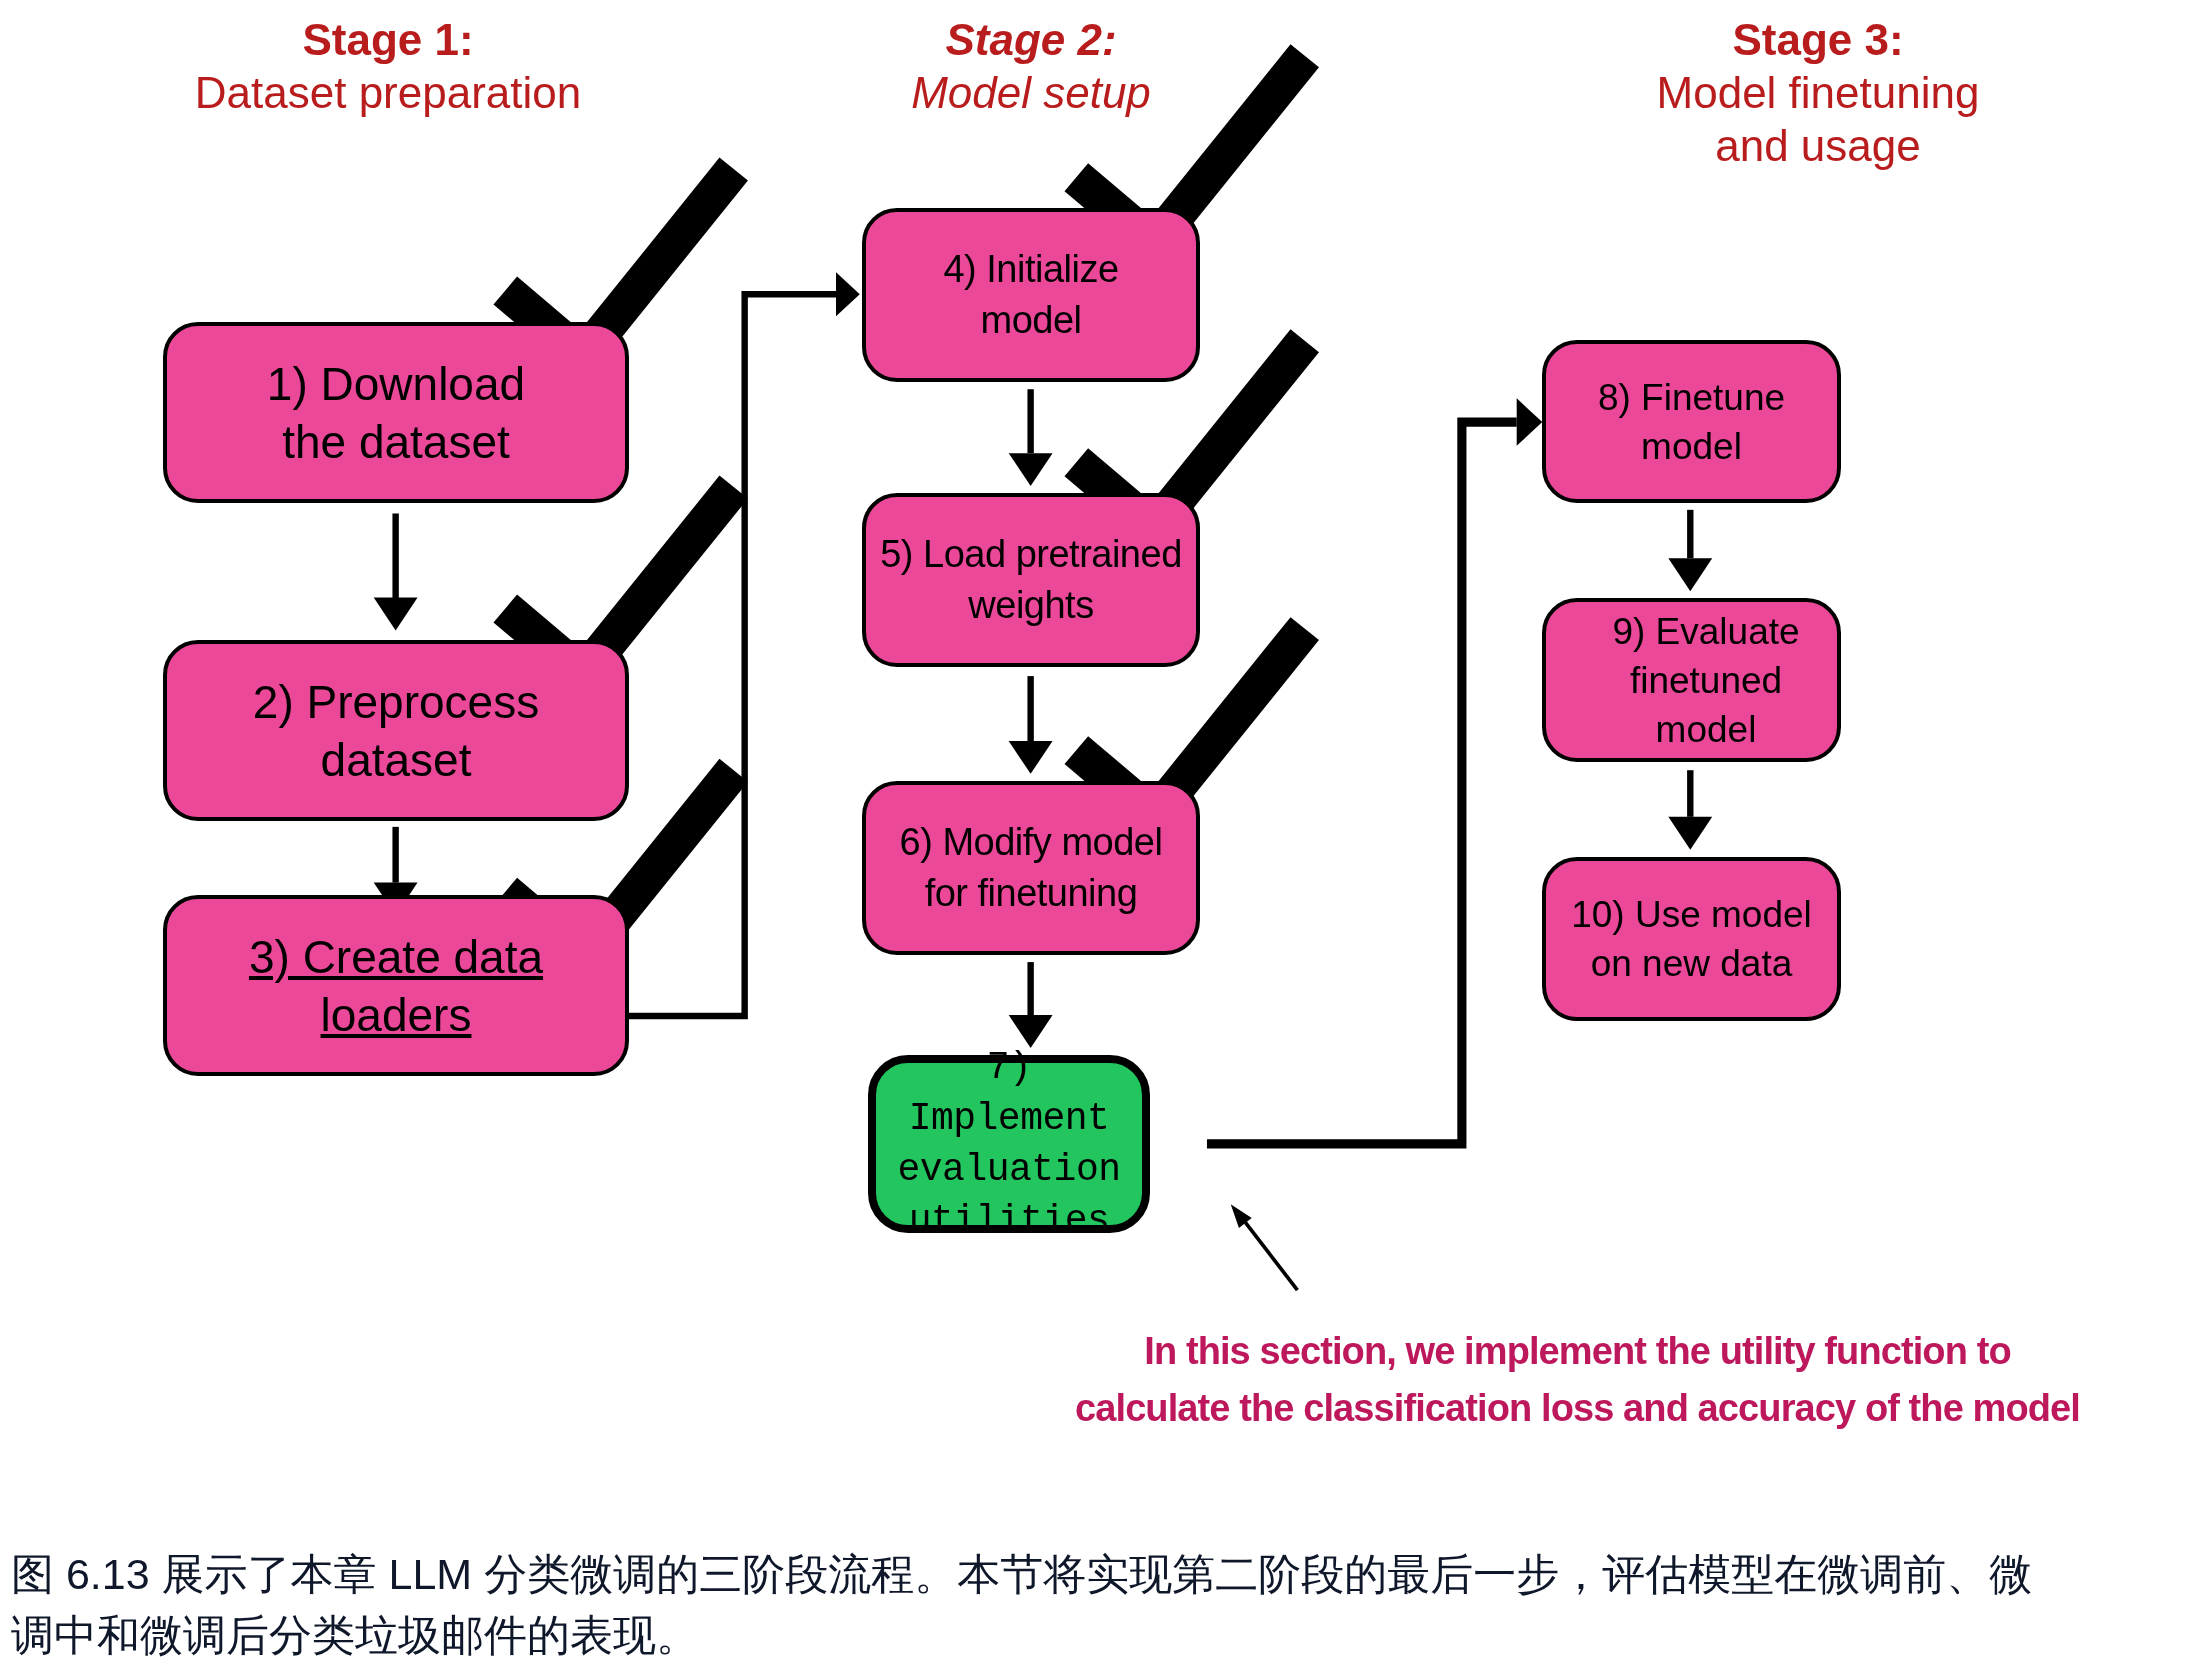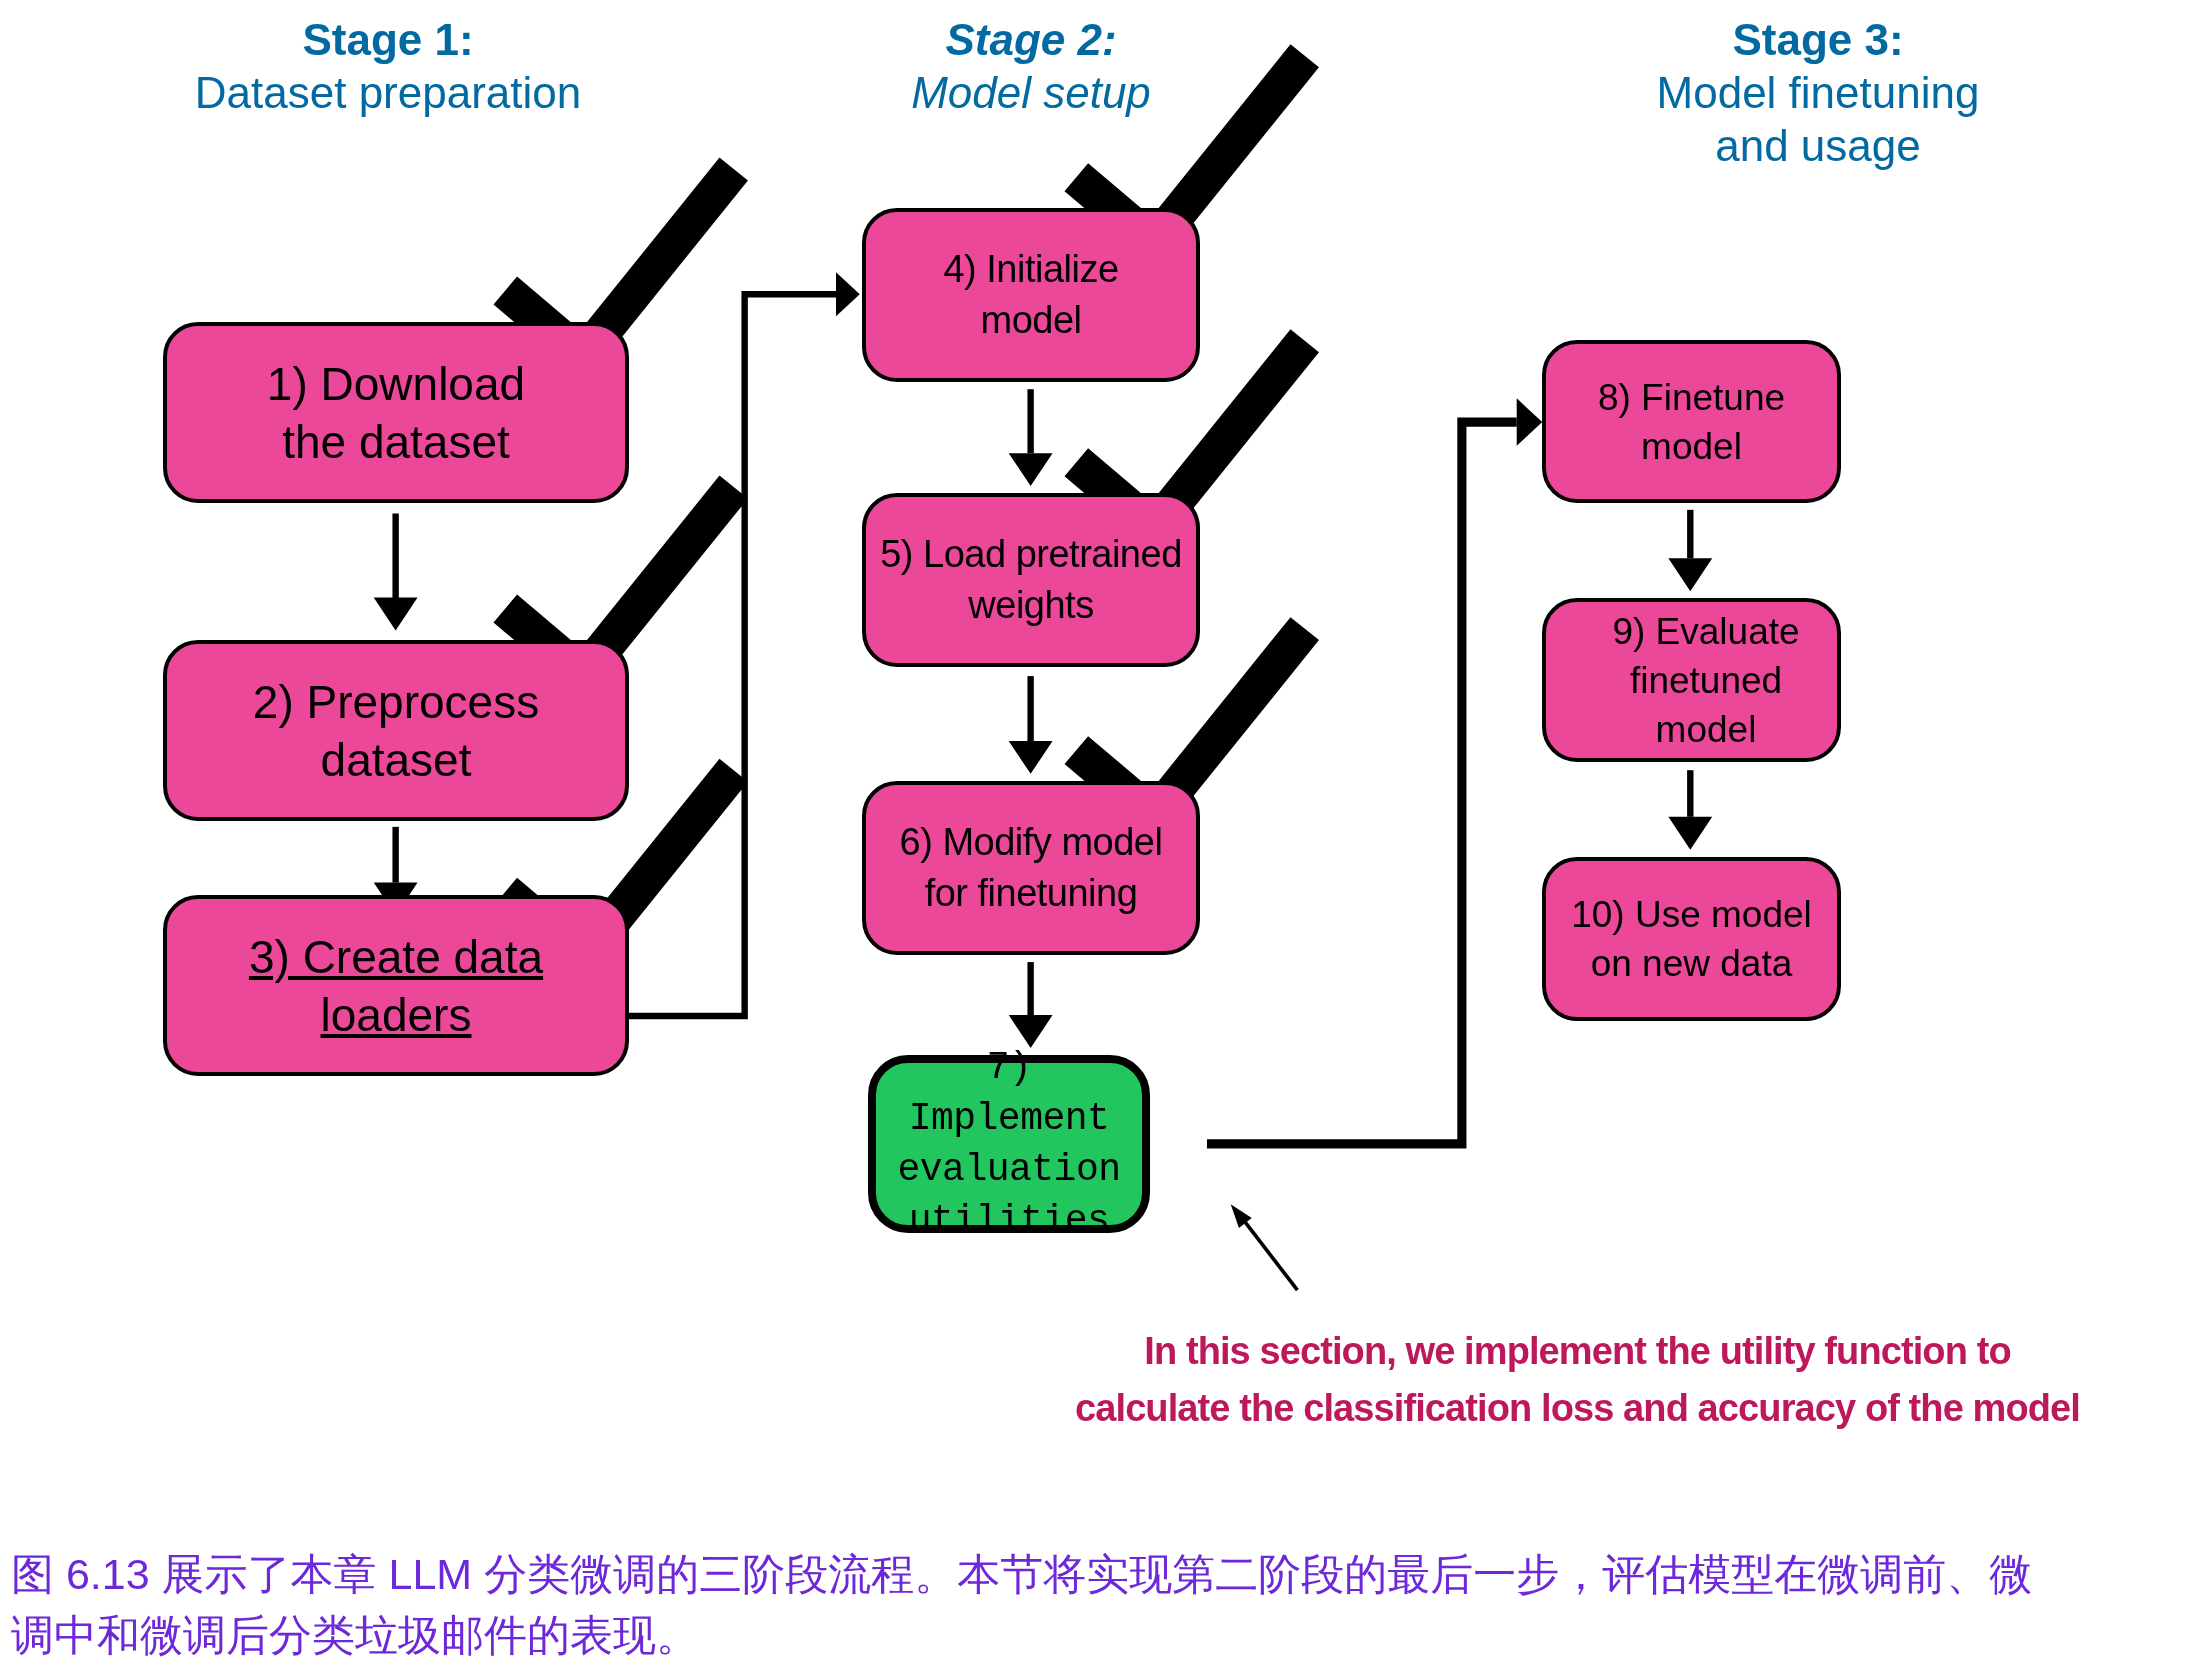--- a/index.html
+++ b/index.html
@@ -5,21 +5,21 @@
   html,body{margin:0;padding:0;background:#ffffff;}
   .canvas{
     position:relative;
     width:2191px;height:1672px;
     background:#ffffff;
     font-family:"Liberation Sans", sans-serif;
     color:#000;
     overflow:hidden;
   }
   .svg-layer{position:absolute;left:0;top:0;width:2191px;height:1672px;}
-  .stage-header{position:absolute;text-align:center;font-size:44px;line-height:53px;color:#0369a1;}
+  .stage-header{position:absolute;text-align:center;font-size:44px;line-height:53px;color:#b91c1c;}
   .stage-title{font-weight:bold;}
   .flow-box{
     position:absolute;
     display:flex;align-items:center;justify-content:center;
     background:#ec4899;
     border:4.6px solid #000;
     border-radius:35px;
     text-align:center;
     box-sizing:border-box;
   }
@@ -153,19 +153,19 @@
   <div class="flow-box col3" style="left:1542px;top:857px;width:299px;height:164px;">
     <div class="box-label">10) Use model
 on new data</div>
   </div>
 
   <div class="annotation">
     <div>In this section, we implement the utility function to</div>
     <div>calculate the classification loss and accuracy of the model</div>
   </div>
 
-  <div class="caption" style="color:#6d28d9;">
+  <div class="caption" style="color:#0f172a;">
     <div>图 6.13 展示了本章 LLM 分类微调的三阶段流程。本节将实现第二阶段的最后一步，评估模型在微调前、微</div>
     <div>调中和微调后分类垃圾邮件的表现。</div>
   </div>
 
 </div>
 
 
 </body></html>

